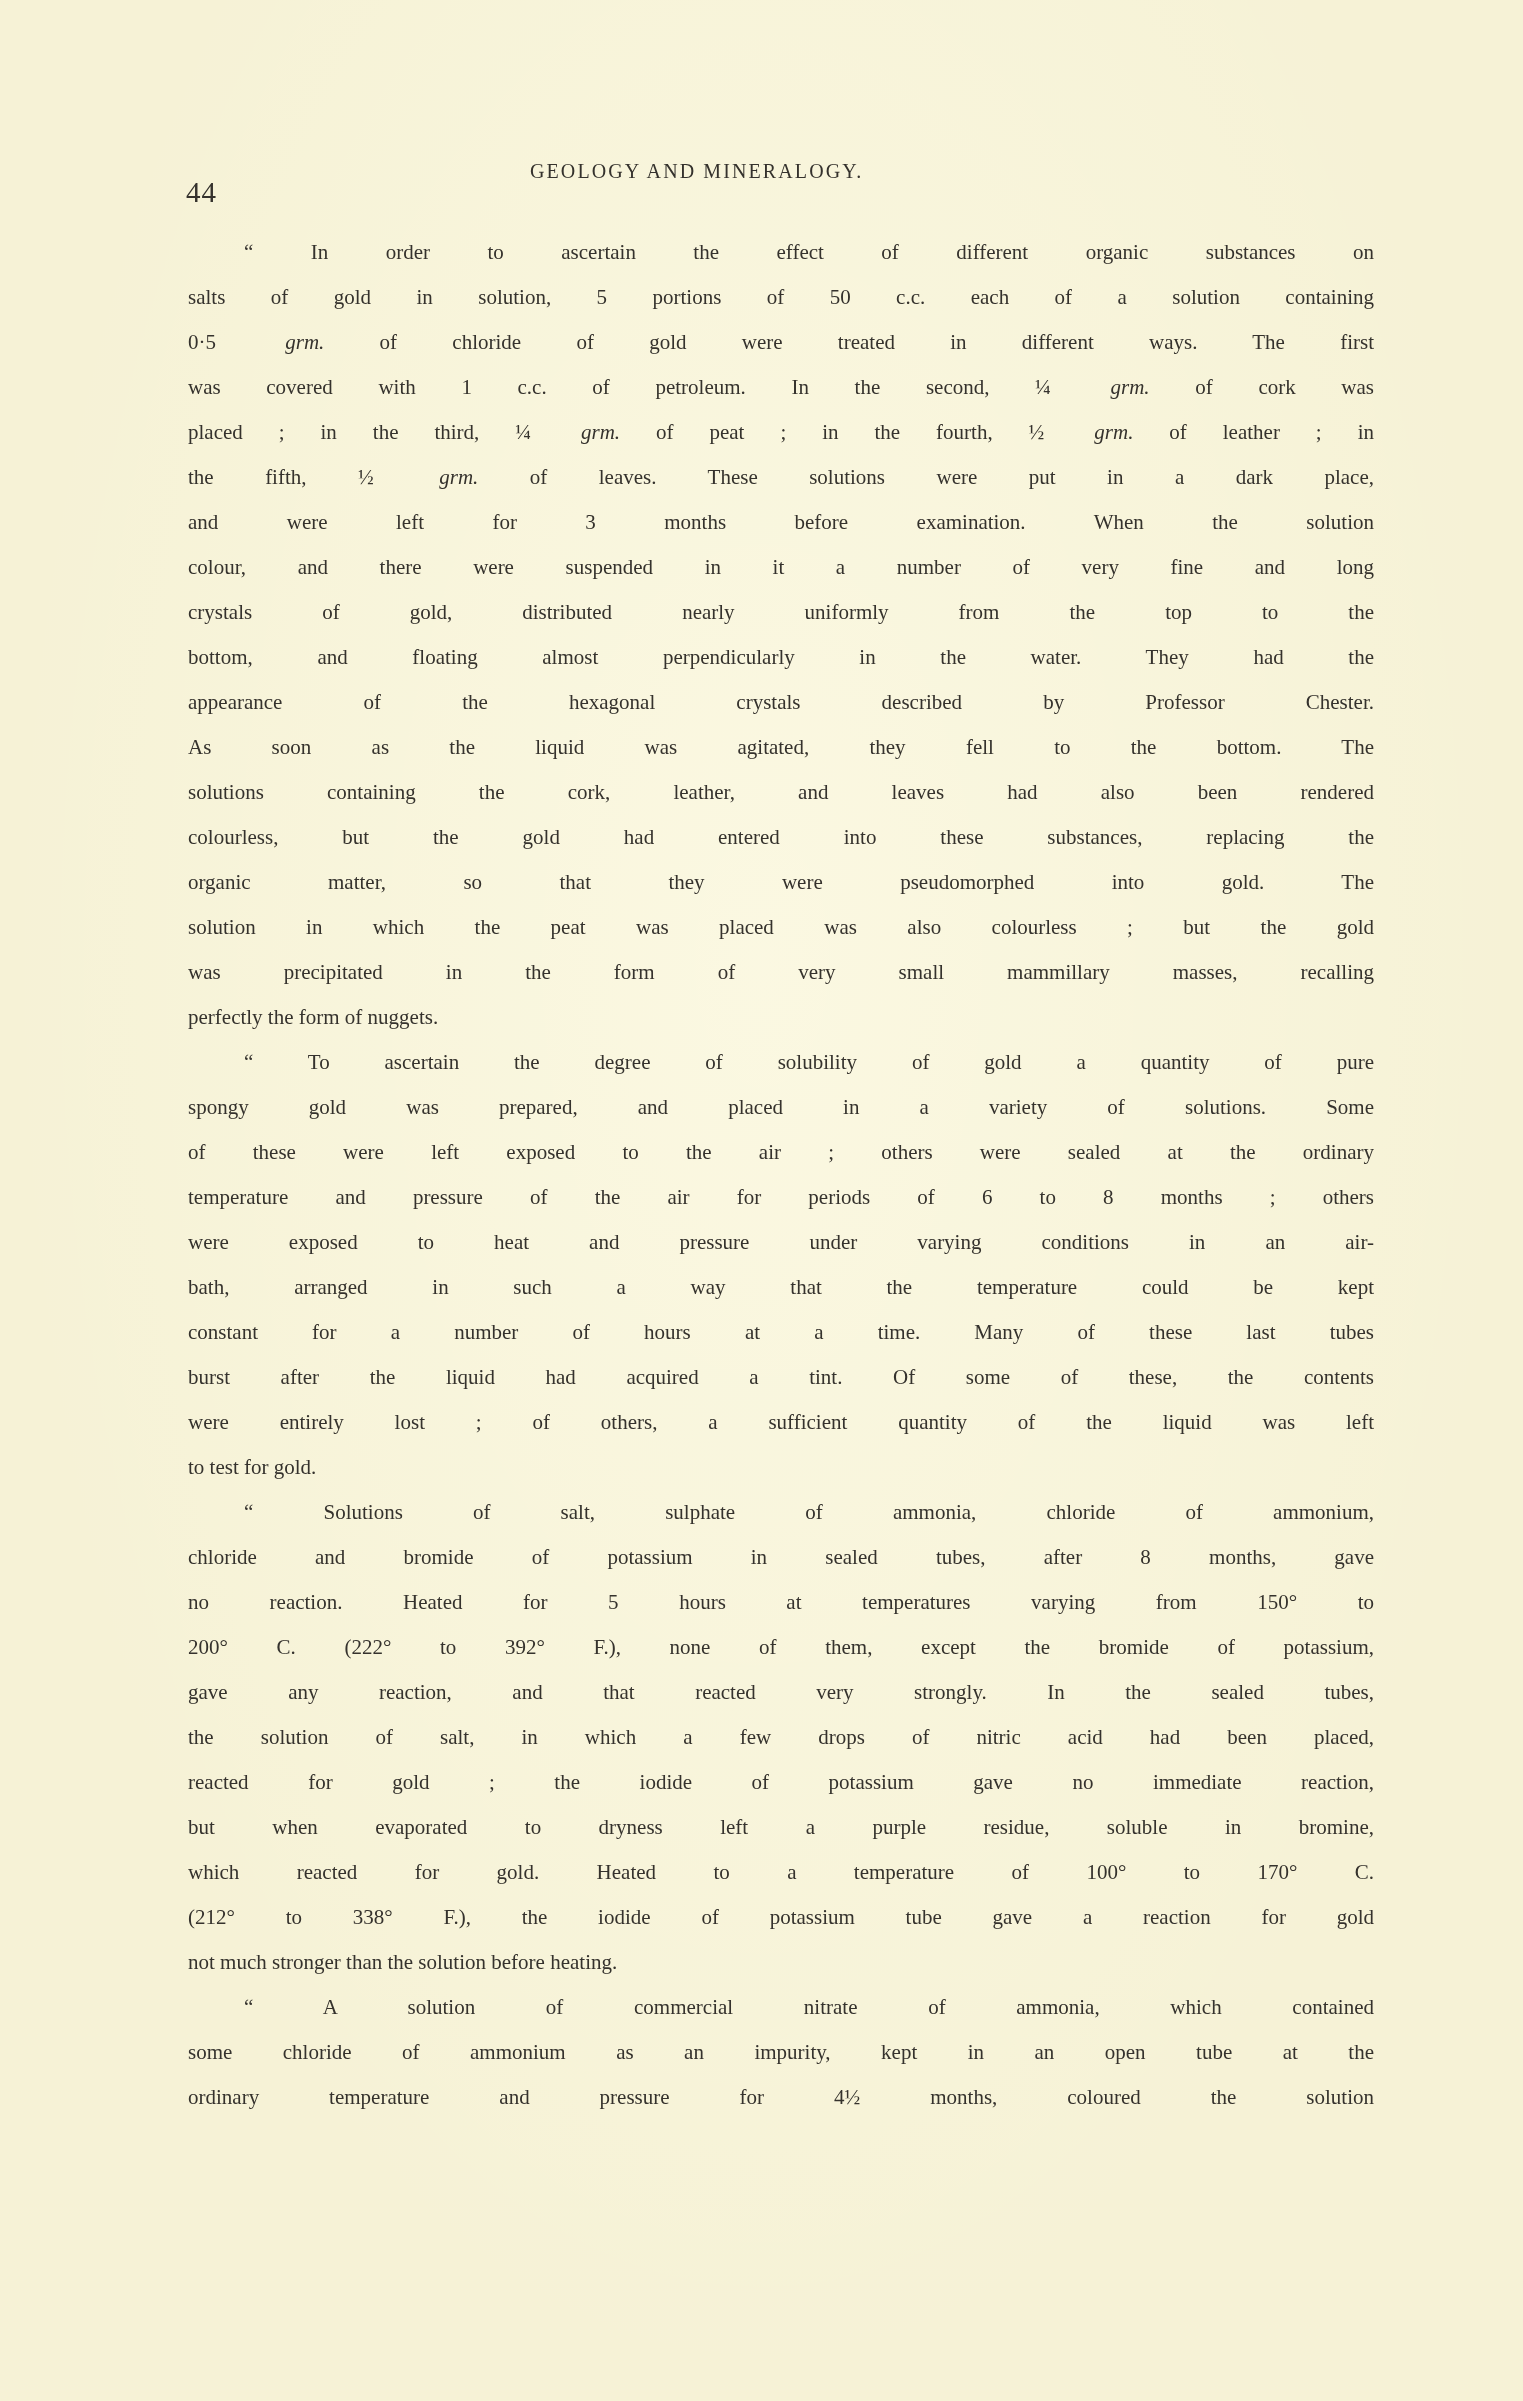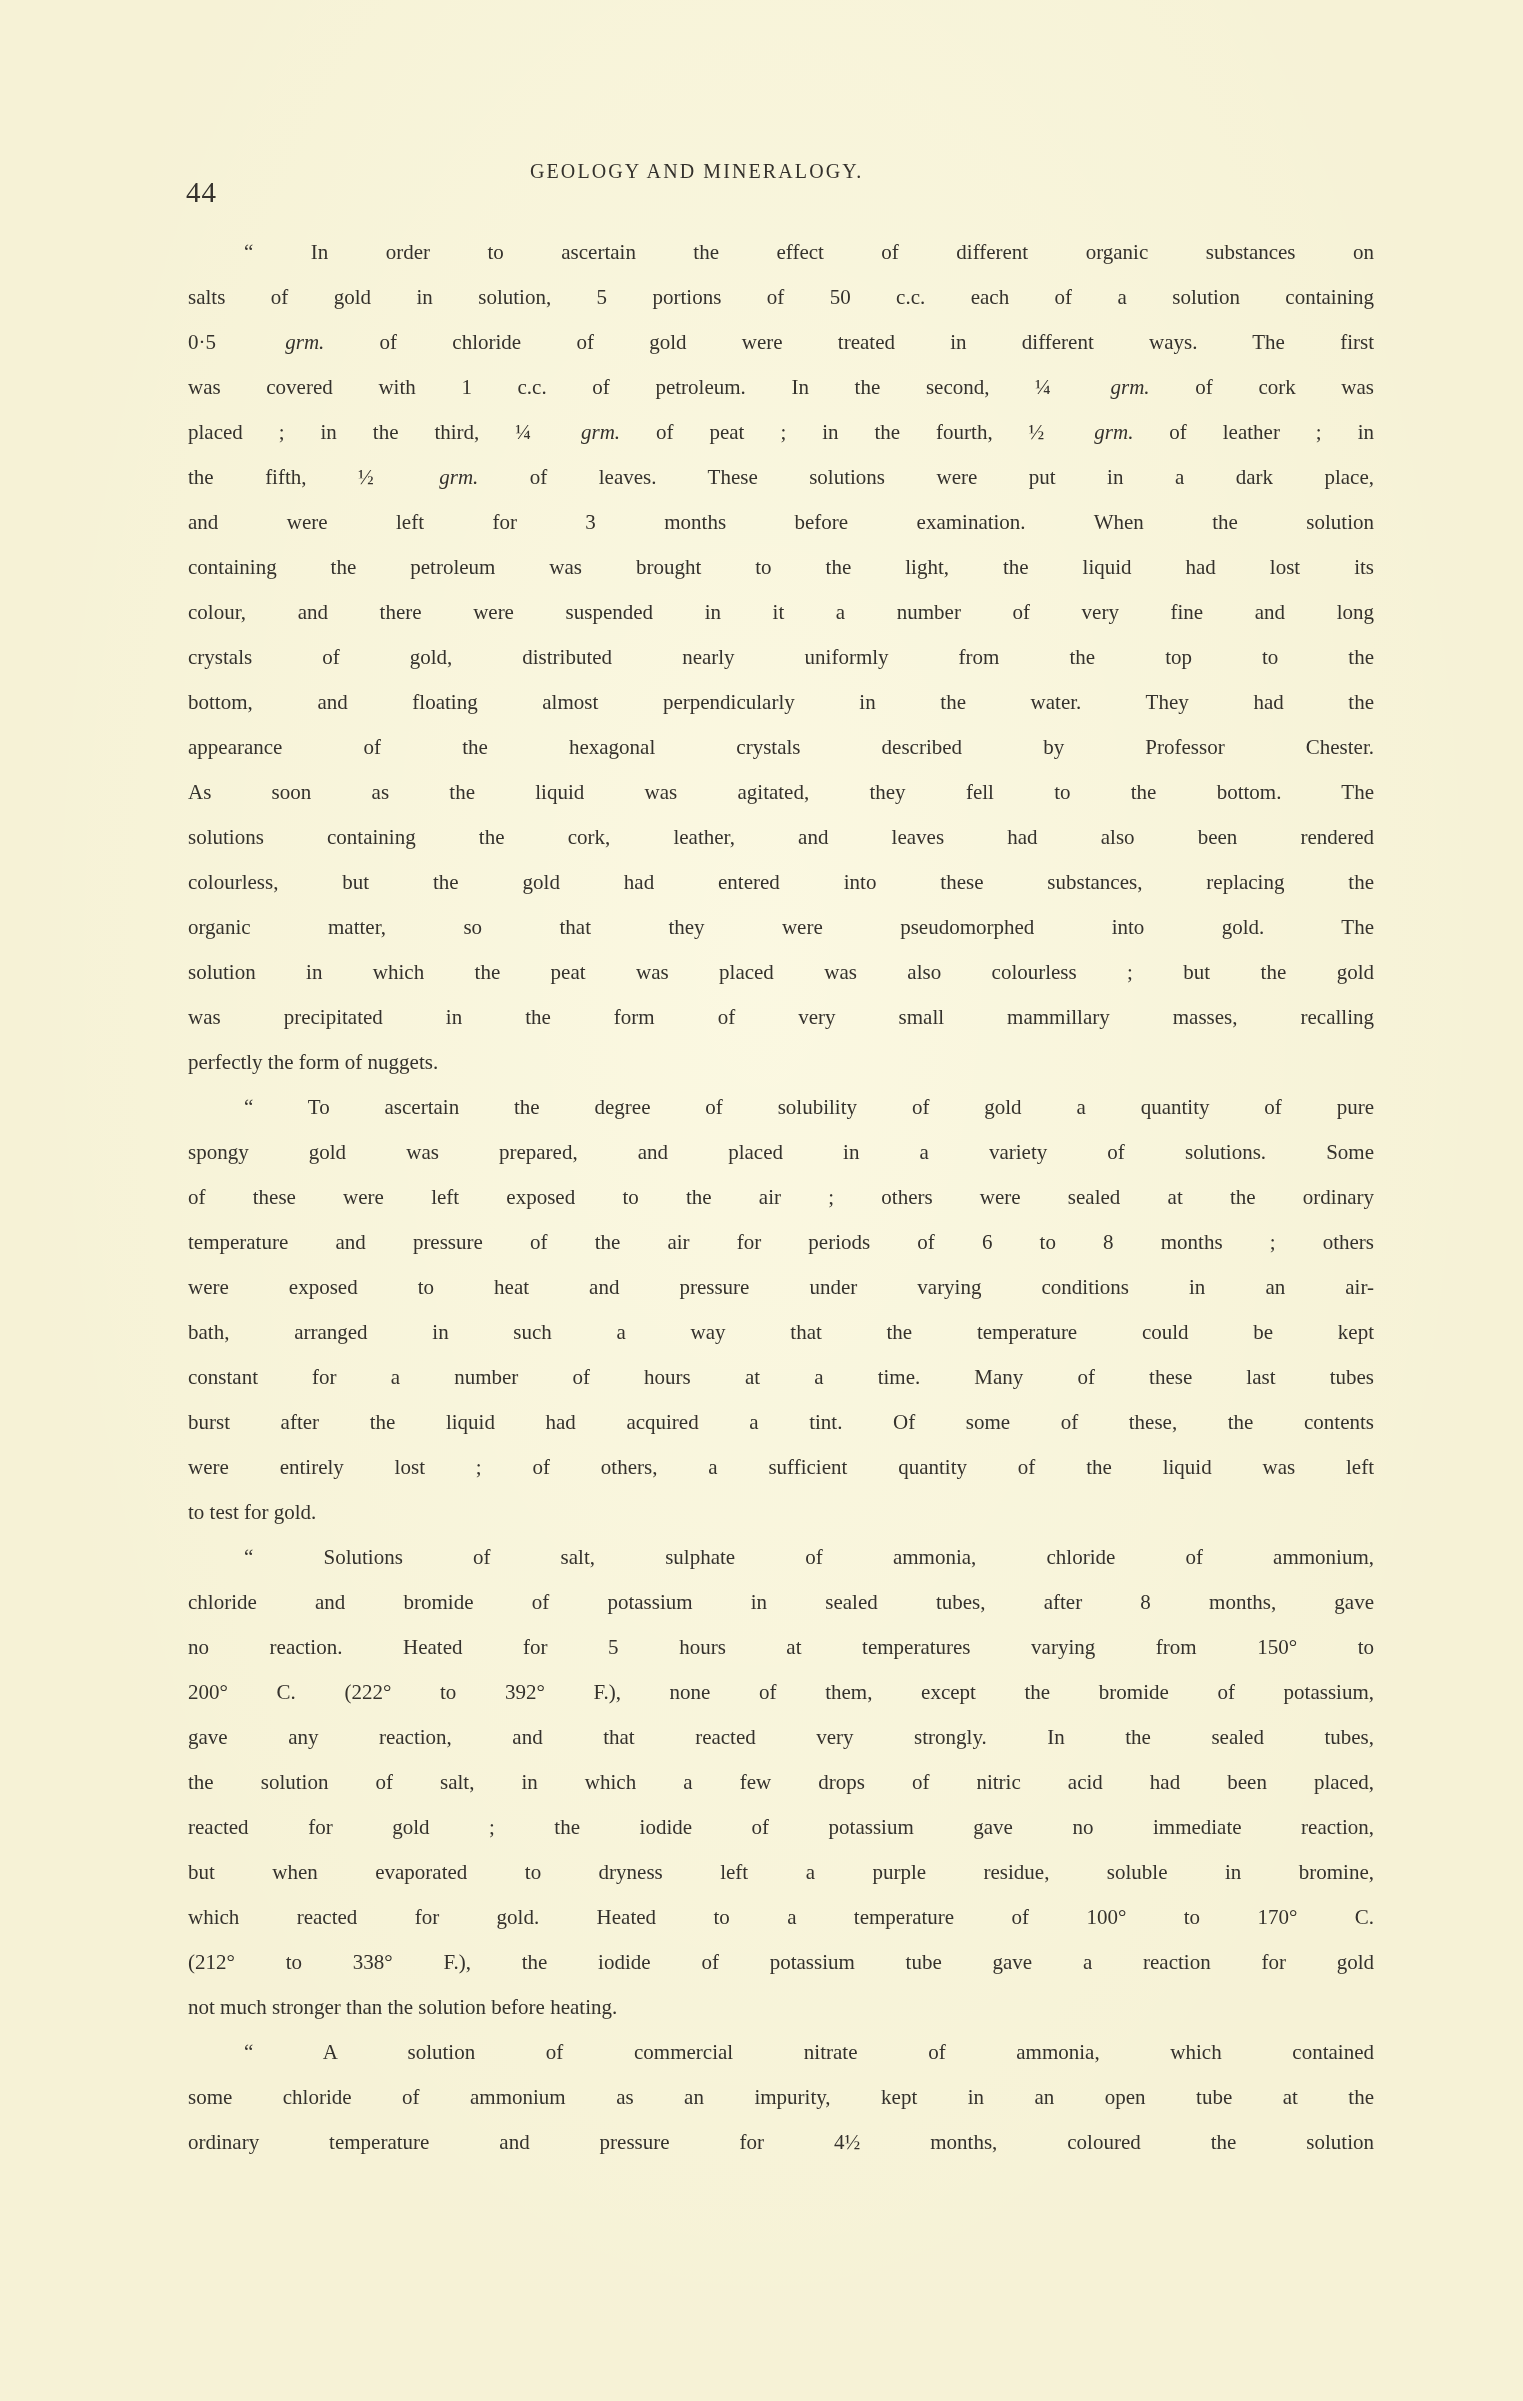--- a/index.html
+++ b/index.html
@@ -84,21 +84,20 @@
   <div class="body-text">
 
     <div class="paragraph">
       <span class="line indent">“ In order to ascertain the effect of different organic substances on</span>
       <span class="line">salts of gold in solution, 5 portions of 50 c.c. each of a solution containing</span>
       <span class="line">0·5 <em>grm.</em> of chloride of gold were treated in different ways. The first</span>
       <span class="line">was covered with 1 c.c. of petroleum. In the second, ¼ <em>grm.</em> of cork was</span>
       <span class="line">placed ; in the third, ¼ <em>grm.</em> of peat ; in the fourth, ½ <em>grm.</em> of leather ; in</span>
       <span class="line">the fifth, ½ <em>grm.</em> of leaves. These solutions were put in a dark place,</span>
       <span class="line">and were left for 3 months before examination. When the solution</span>
-      <span class="line">containing the petroleum was brought to the light, the liquid had lost its</span>
       <span class="line">colour, and there were suspended in it a number of very fine and long</span>
       <span class="line">crystals of gold, distributed nearly uniformly from the top to the</span>
       <span class="line">bottom, and floating almost perpendicularly in the water. They had the</span>
       <span class="line">appearance of the hexagonal crystals described by Professor Chester.</span>
       <span class="line">As soon as the liquid was agitated, they fell to the bottom. The</span>
       <span class="line">solutions containing the cork, leather, and leaves had also been rendered</span>
       <span class="line">colourless, but the gold had entered into these substances, replacing the</span>
       <span class="line">organic matter, so that they were pseudomorphed into gold. The</span>
       <span class="line">solution in which the peat was placed was also colourless ; but the gold</span>
       <span class="line">was precipitated in the form of very small mammillary masses, recalling</span>

